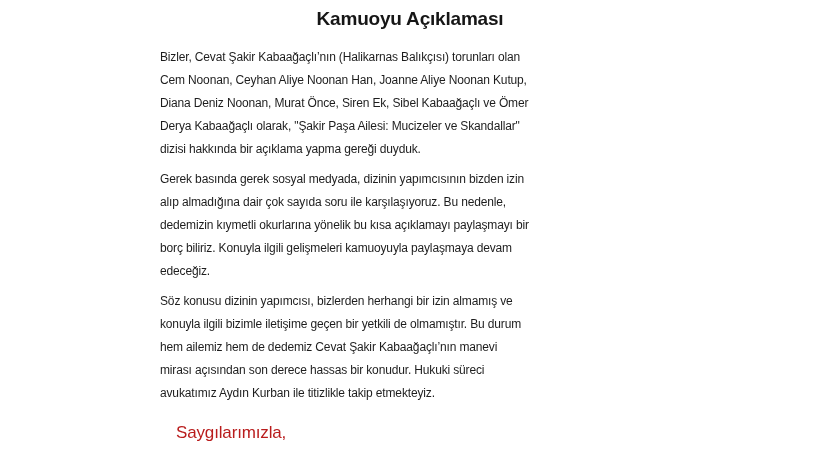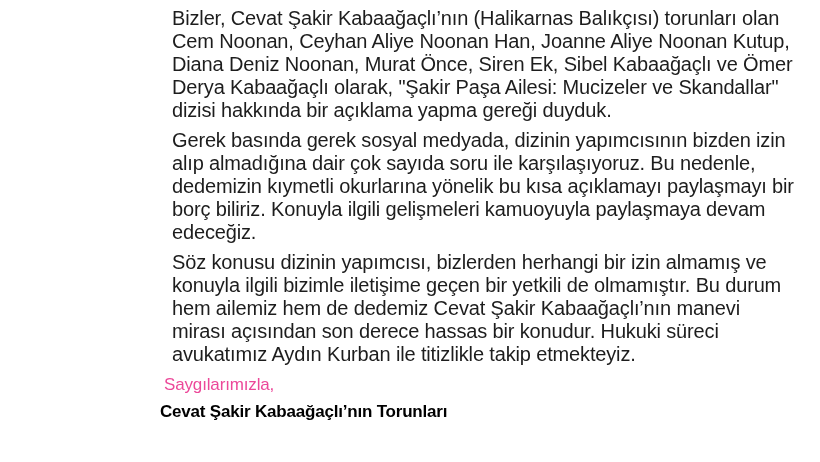--- a/index.html
+++ b/index.html
@@ -23,47 +23,48 @@
   .title {
     margin: 0 0 15px 0;
     font-size: 19px;
     line-height: 24px;
     font-weight: 700;
     text-align: center;
     letter-spacing: -0.2px;
     color: #161616;
   }
   .para {
-    margin: 0 0 7px 12px;
-    font-size: 20px;
+    margin: 0 0 7px 0;
+    font-size: 12px;
     line-height: 23px;
     letter-spacing: -0.15px;
     white-space: pre; 
     color: #1d1d1d;
   }
   .closing-salutation {
-    margin: 4px;
+    margin: 16px;
     font-size: 17px;
     line-height: 23px;
     letter-spacing: -0.15px;
-    color: #ec4899;
+    color: #b91c1c;
   }
   .closing-signature {
     margin: 0;
     font-size: 17px;
     line-height: 23px;
     font-weight: 700;
     letter-spacing: -0.2px;
     color: #000000;
   }
 </style>
 </head>
 <body>
 
 <div class="page">
+  <h1 class="title">Kamuoyu Açıklaması</h1>
 
   <p class="para">Bizler, Cevat Şakir Kabaağaçlı’nın (Halikarnas Balıkçısı) torunları olan
 Cem Noonan, Ceyhan Aliye Noonan Han, Joanne Aliye Noonan Kutup,
 Diana Deniz Noonan, Murat Önce, Siren Ek, Sibel Kabaağaçlı ve Ömer
 Derya Kabaağaçlı olarak, "Şakir Paşa Ailesi: Mucizeler ve Skandallar"
 dizisi hakkında bir açıklama yapma gereği duyduk.</p>
 
   <p class="para">Gerek basında gerek sosyal medyada, dizinin yapımcısının bizden izin
 alıp almadığına dair çok sayıda soru ile karşılaşıyoruz. Bu nedenle,
 dedemizin kıymetli okurlarına yönelik bu kısa açıklamayı paylaşmayı bir

